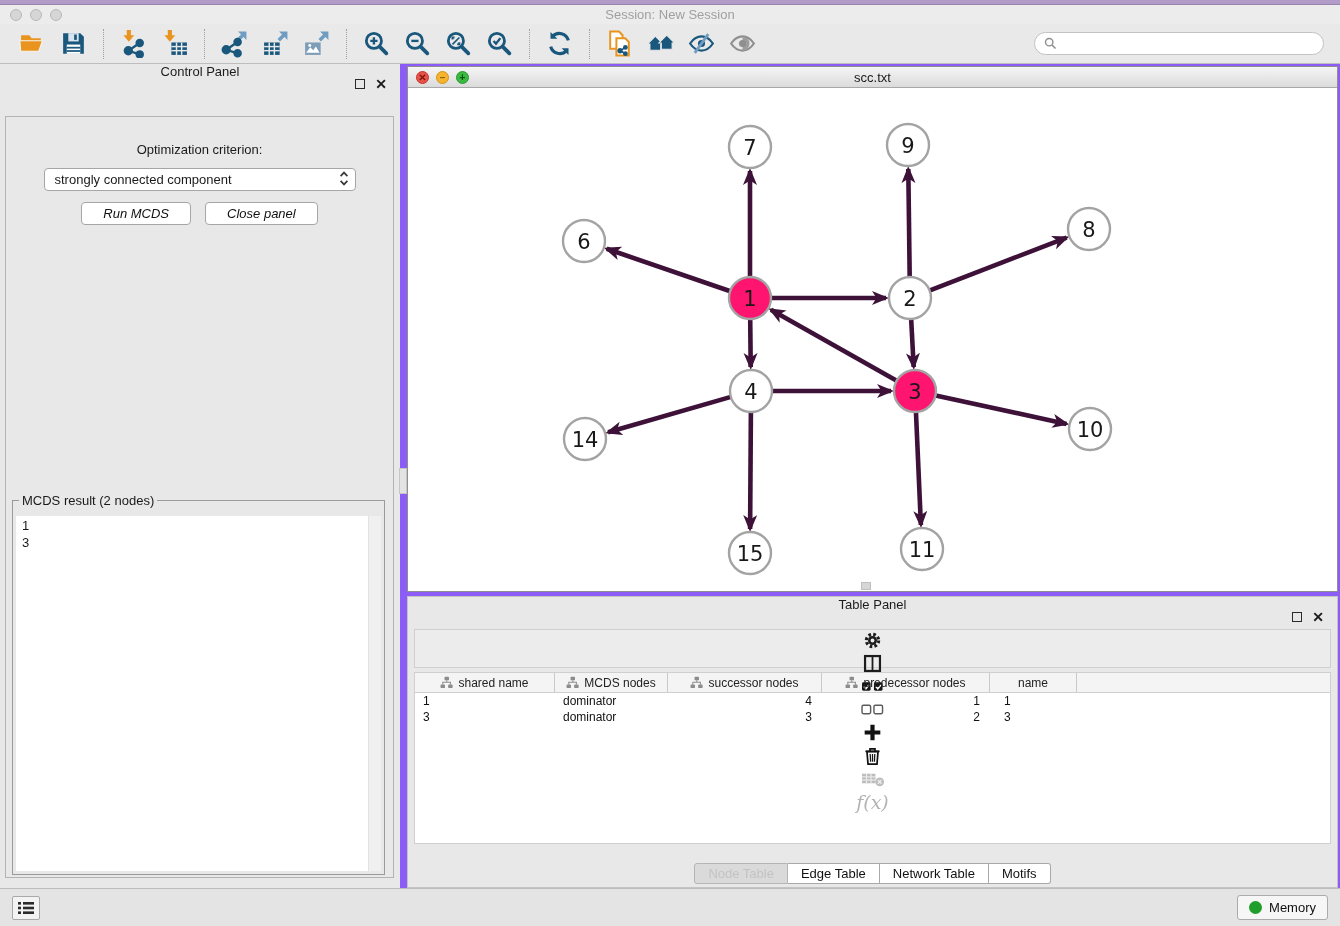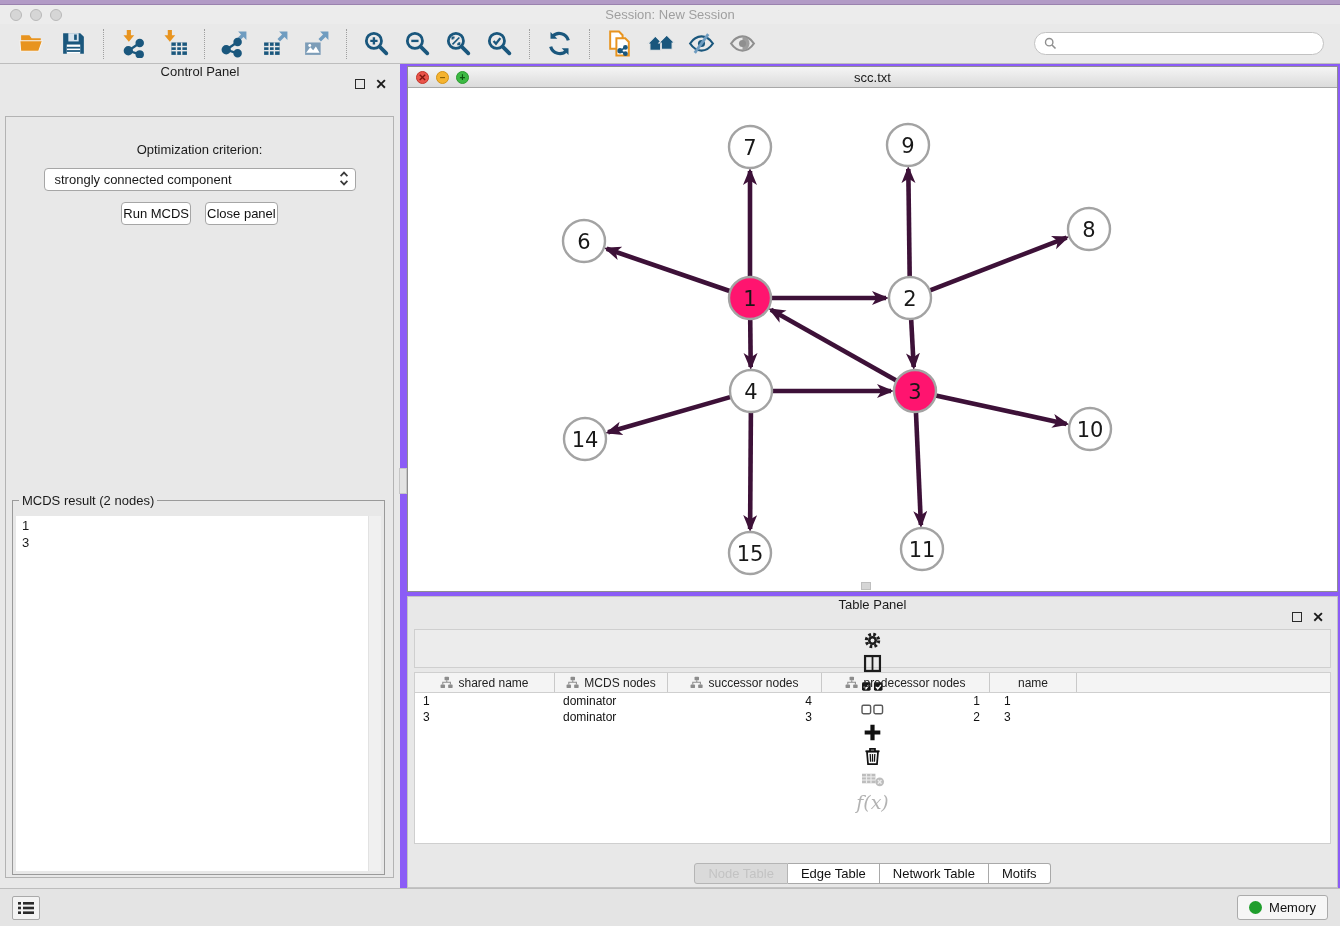--- a/index.html
+++ b/index.html
@@ -36,22 +36,22 @@
              font-size:13px; color:#111; cursor:pointer; }
   .seg-tab:first-child { border-left-width:1px; border-radius:3px 0 0 3px; }
   .seg-tab:last-child { border-radius:0 3px 3px 0; }
   .seg-tab.active { background:#dadada; color:#c3c3c3; border-color:#b5b5b5; }
   .cp-body { position:absolute; left:5px; right:6px; top:53px; bottom:10px; border:1px solid #b3b3b3; background:#e8e8e8; margin-top:-1px; }
   .opt-label { text-align:center; margin-top:25px; font-size:13px; }
   .criterion-select { margin:11px auto 0; width:312px; height:23px; background:#fff; border:1px solid #a6a6a6; border-radius:4px;
                       display:flex; align-items:center; padding:0 6px 0 10px; font-size:13px; cursor:pointer; }
   .criterion-select .stepper { margin-left:auto; }
   .btn-row { display:flex; justify-content:center; gap:14px; margin-top:11px; }
-  .push-btn { height:23px; padding:0 1px; background:#fff; border:1px solid #a6a6a6; border-radius:4px; font-size:13px;
-              font-family:inherit; cursor:pointer; color:#111; }
+  .push-btn { height:23px; padding:0 21px; background:#fff; border:1px solid #a6a6a6; border-radius:4px; font-size:13px;
+              font-family:inherit; cursor:pointer; color:#111;font-style:italic; }
   .result-box { position:absolute; left:6px; right:8px; top:376px; bottom:2px; border:1px solid #9a9a9a; padding:3px; }
   .result-box legend { font-size:13px; padding:0 3px; margin-left:3px; }
   .result-text { position:absolute; left:3px; right:3px; top:8px; bottom:3px; background:#fff; font-size:13px; line-height:17px;
                  padding:1px 6px; white-space:pre; overflow:hidden; }
   .result-scroll { position:absolute; right:0; top:0; bottom:0; width:13px; background:#f0f0f0; border-left:1px solid #e2e2e2; }
   
   .network-window { position:absolute; left:407px; top:66px; width:931px; height:526px; background:#fff; border:1px solid #8f8f8f; }
   .nw-titlebar { position:relative; height:21px; background:linear-gradient(#f5f5f5,#dbdbdb); border-bottom:1px solid #a8a8a8;
                  display:flex; align-items:center; padding:0 8px; }
   .traffic { display:flex; gap:7px; position:relative; z-index:2; }

